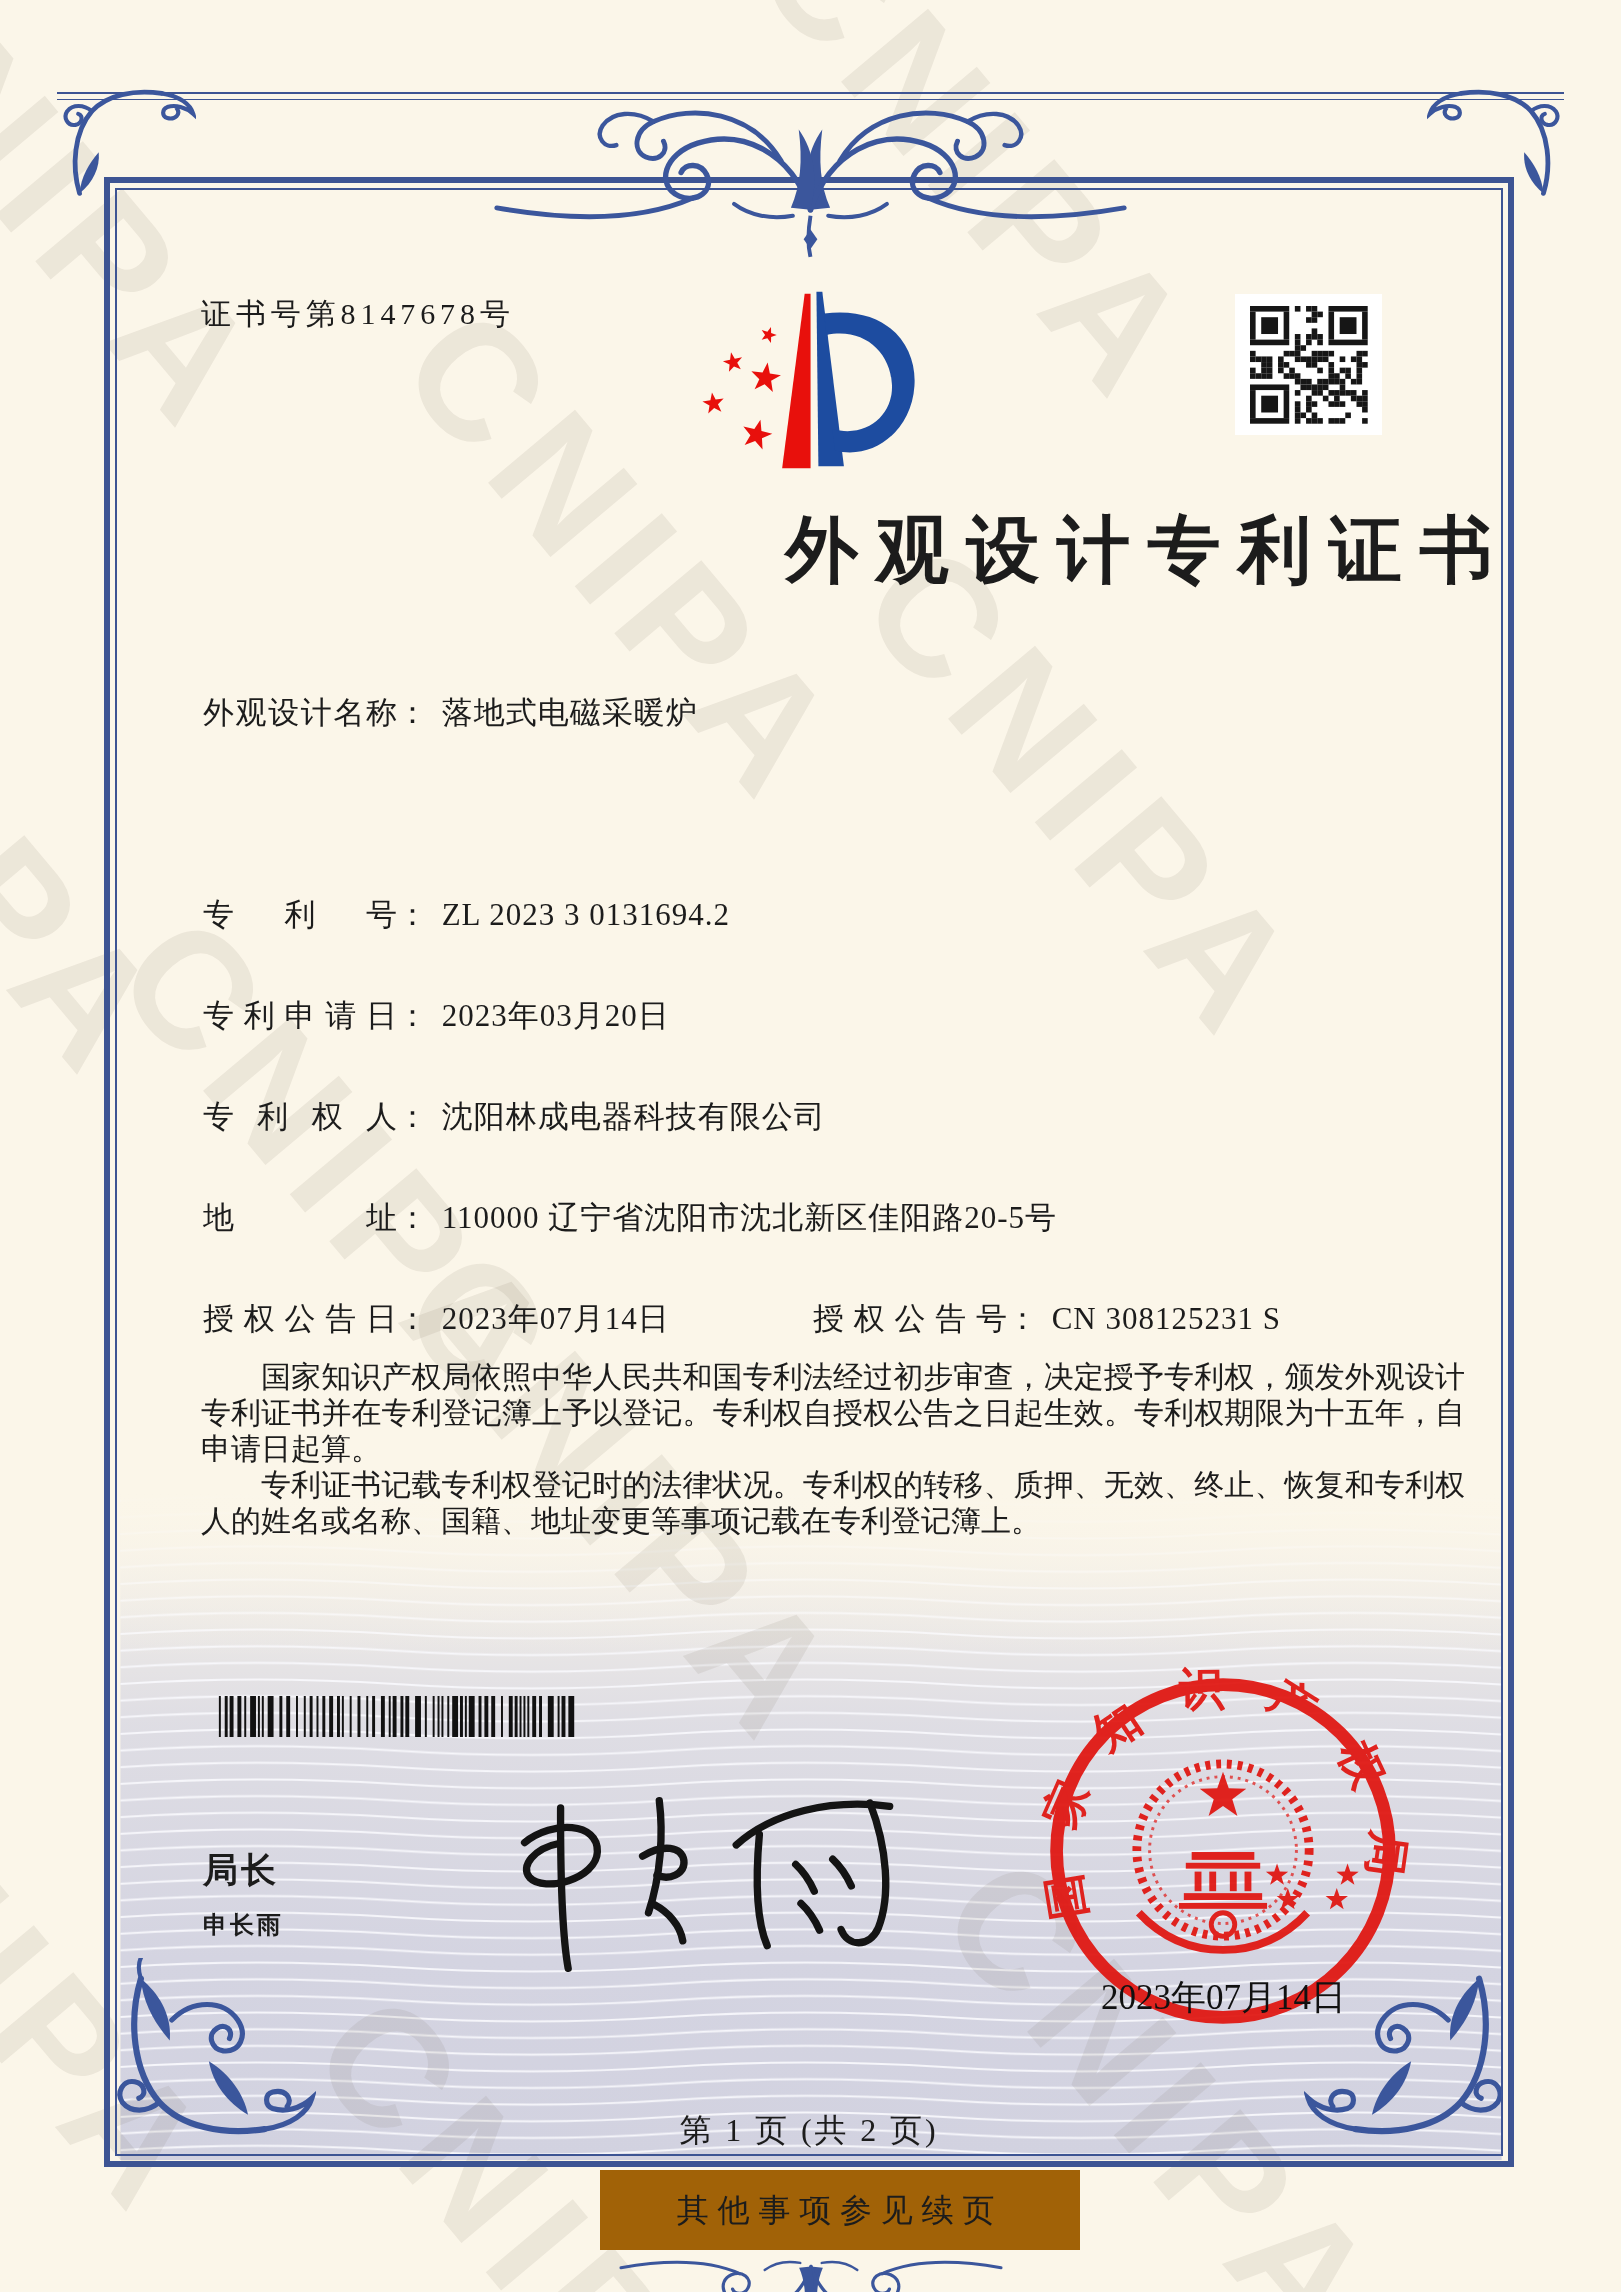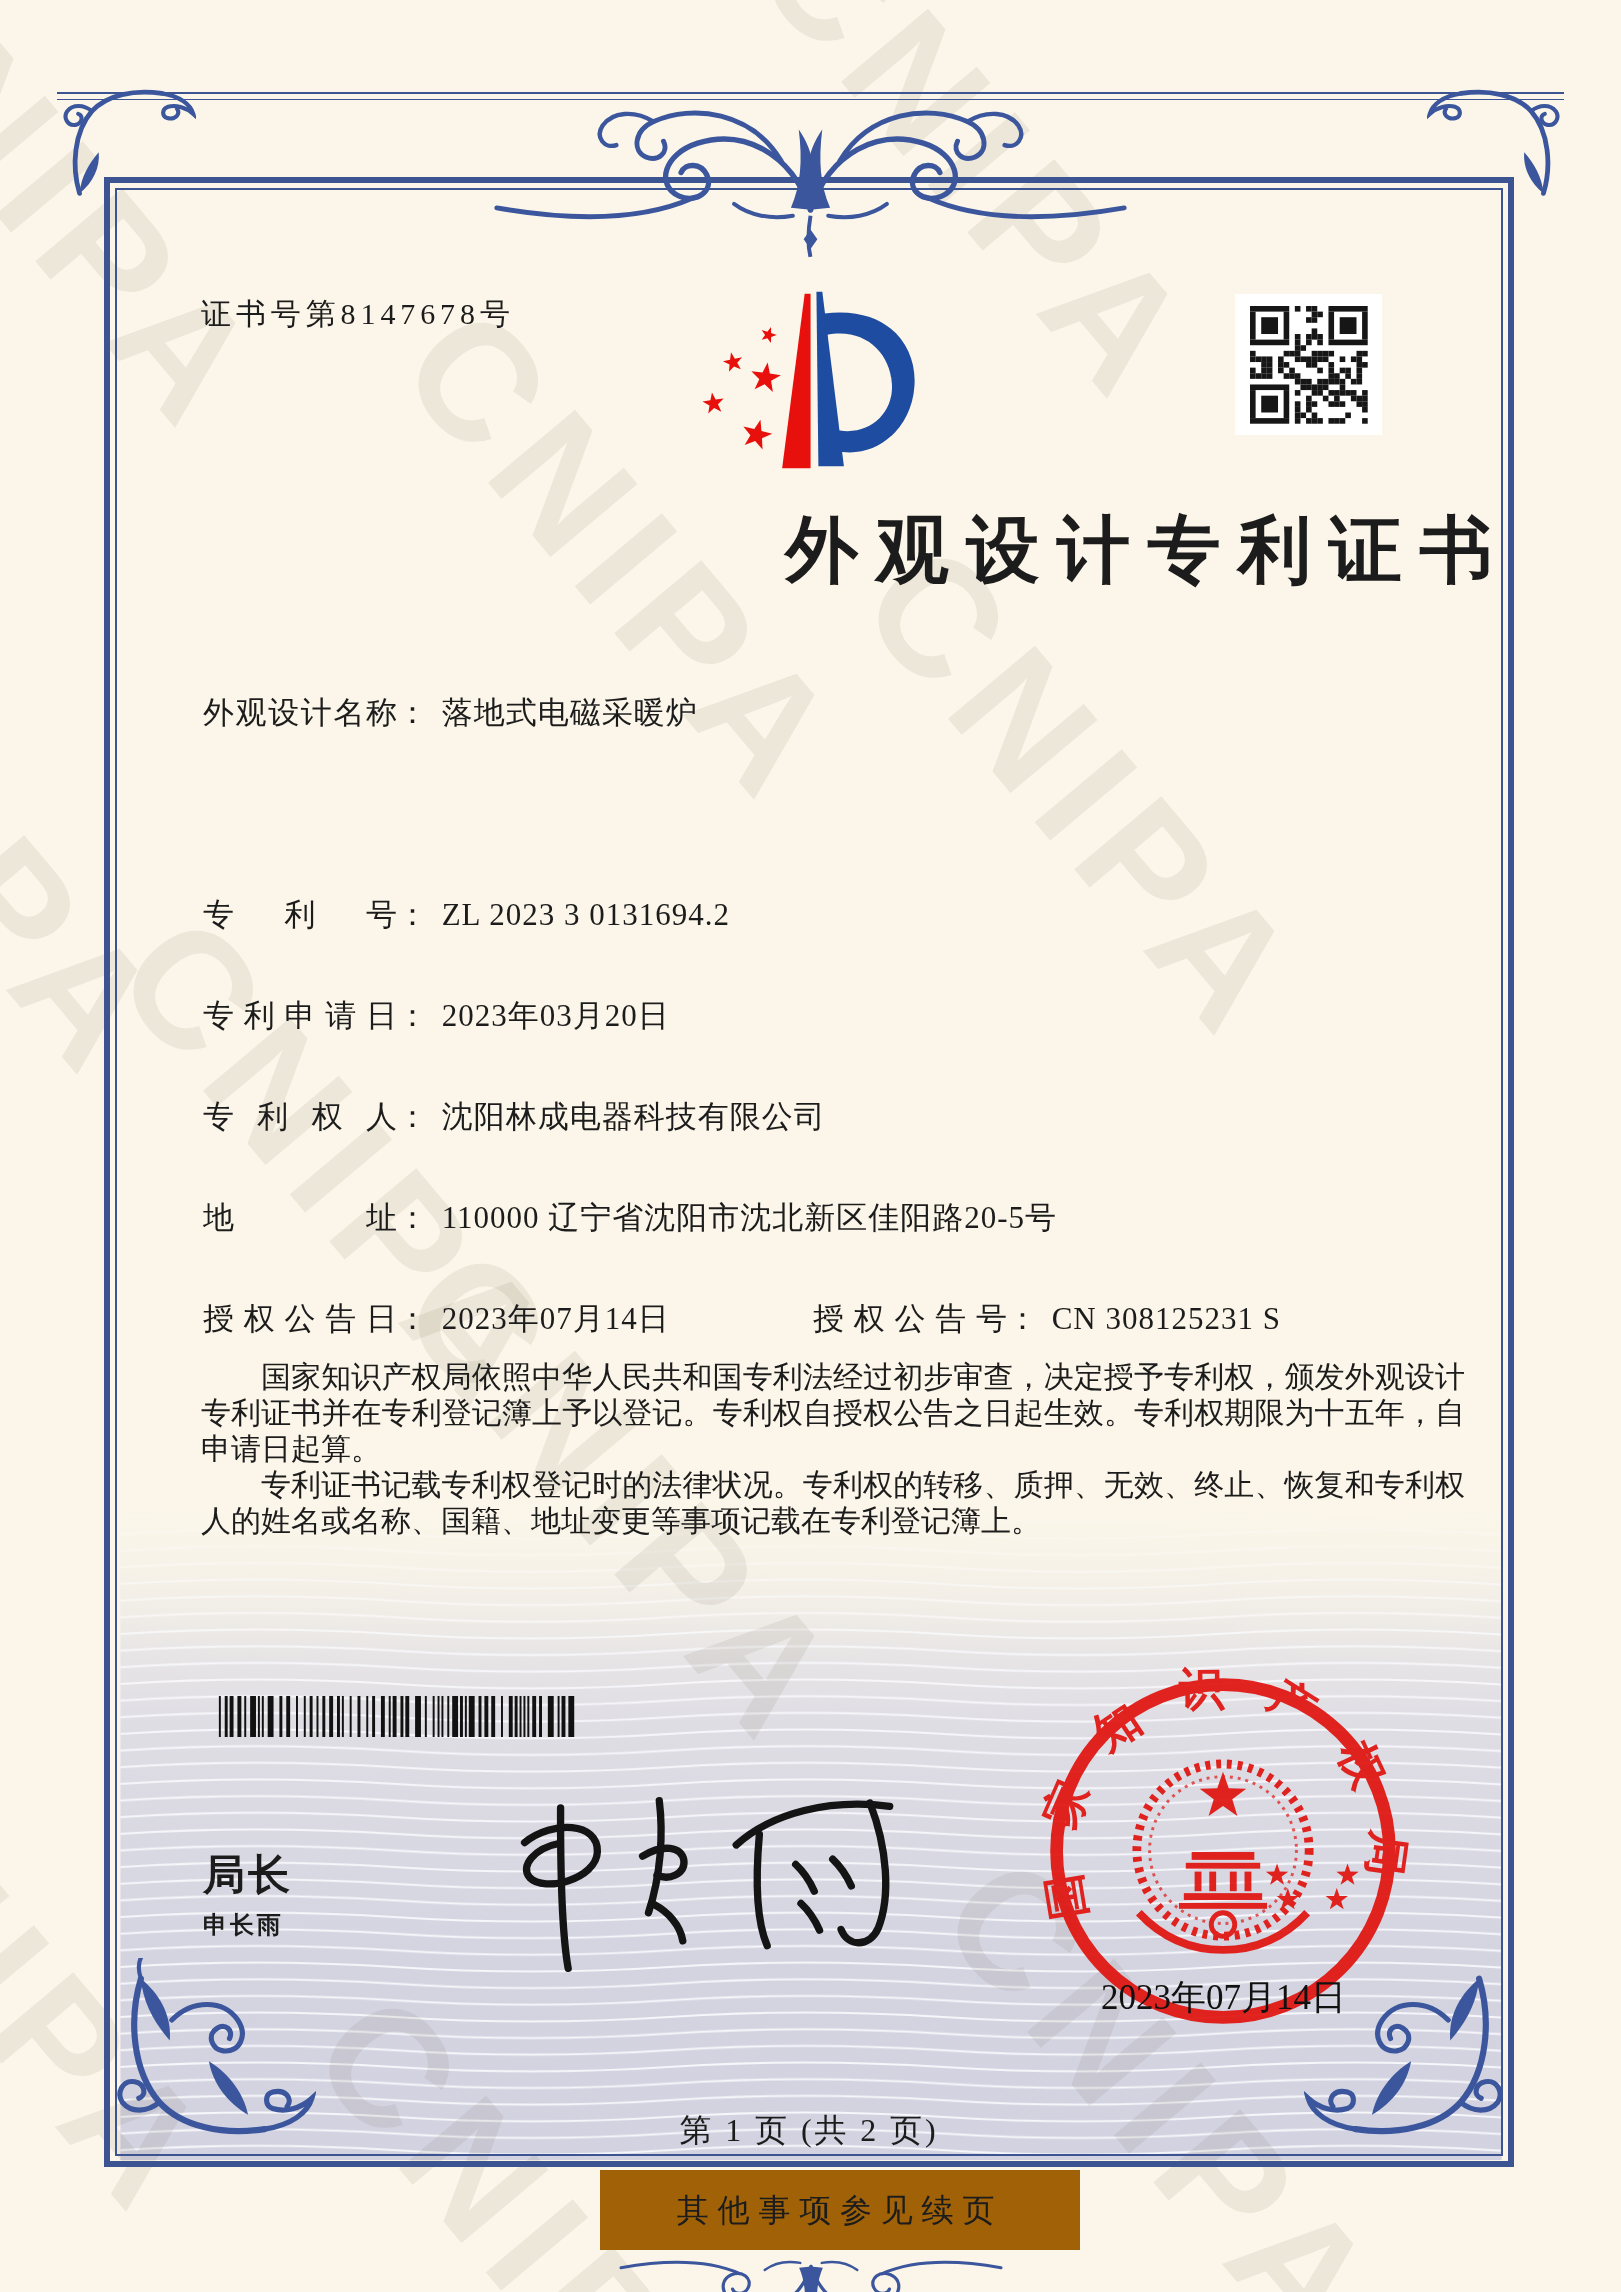--- a/index.html
+++ b/index.html
@@ -32,21 +32,21 @@
   .row{position:absolute;left:203px;width:1304px;height:45px;font-size:31px;white-space:nowrap;}
   .lbl{display:inline-block;width:194px;text-align:justify;text-align-last:justify;
        vertical-align:top;}
   .colon{display:inline-block;}
   .val{display:inline-block;margin-left:13.7px;letter-spacing:1px;text-align:right;}
   .grant2{position:absolute;left:610px;top:0;}
   .paras{position:absolute;left:201px;top:1355px;width:1264px;font-size:30px;
          line-height:36px;text-align:justify;}
   .paras p{margin:0;text-indent:2em;}
   .barcode{position:absolute;left:218px;top:1692px;z-index:6;}
-  .sig-title{position:absolute;left:203px;top:1843px;font-size:42px;
+  .sig-title{position:absolute;left:203px;top:1843px;font-size:35px;
              font-family:"Liberation Sans",sans-serif;font-weight:600;letter-spacing:2.9px;}
   .sig-name{position:absolute;left:203px;top:1905px;font-size:24px;
             font-family:"Liberation Sans",sans-serif;font-weight:600;letter-spacing:2.9px;}
   .signature{position:absolute;left:461px;top:1782px;z-index:6;}
   .seal{position:absolute;left:1037px;top:1658px;z-index:6;mix-blend-mode:multiply;}
   .seal-date{position:absolute;left:1039px;top:1970px;width:369px;text-align:center;
              font-size:35px;color:#111;z-index:7;}
   .pagefoot{position:absolute;left:108px;top:2105px;width:1402px;text-align:center;
             font-size:32px;letter-spacing:2.9px;z-index:6;}
   .notebox{position:absolute;left:600px;top:2170px;width:480px;height:80px;background:#a16207;

